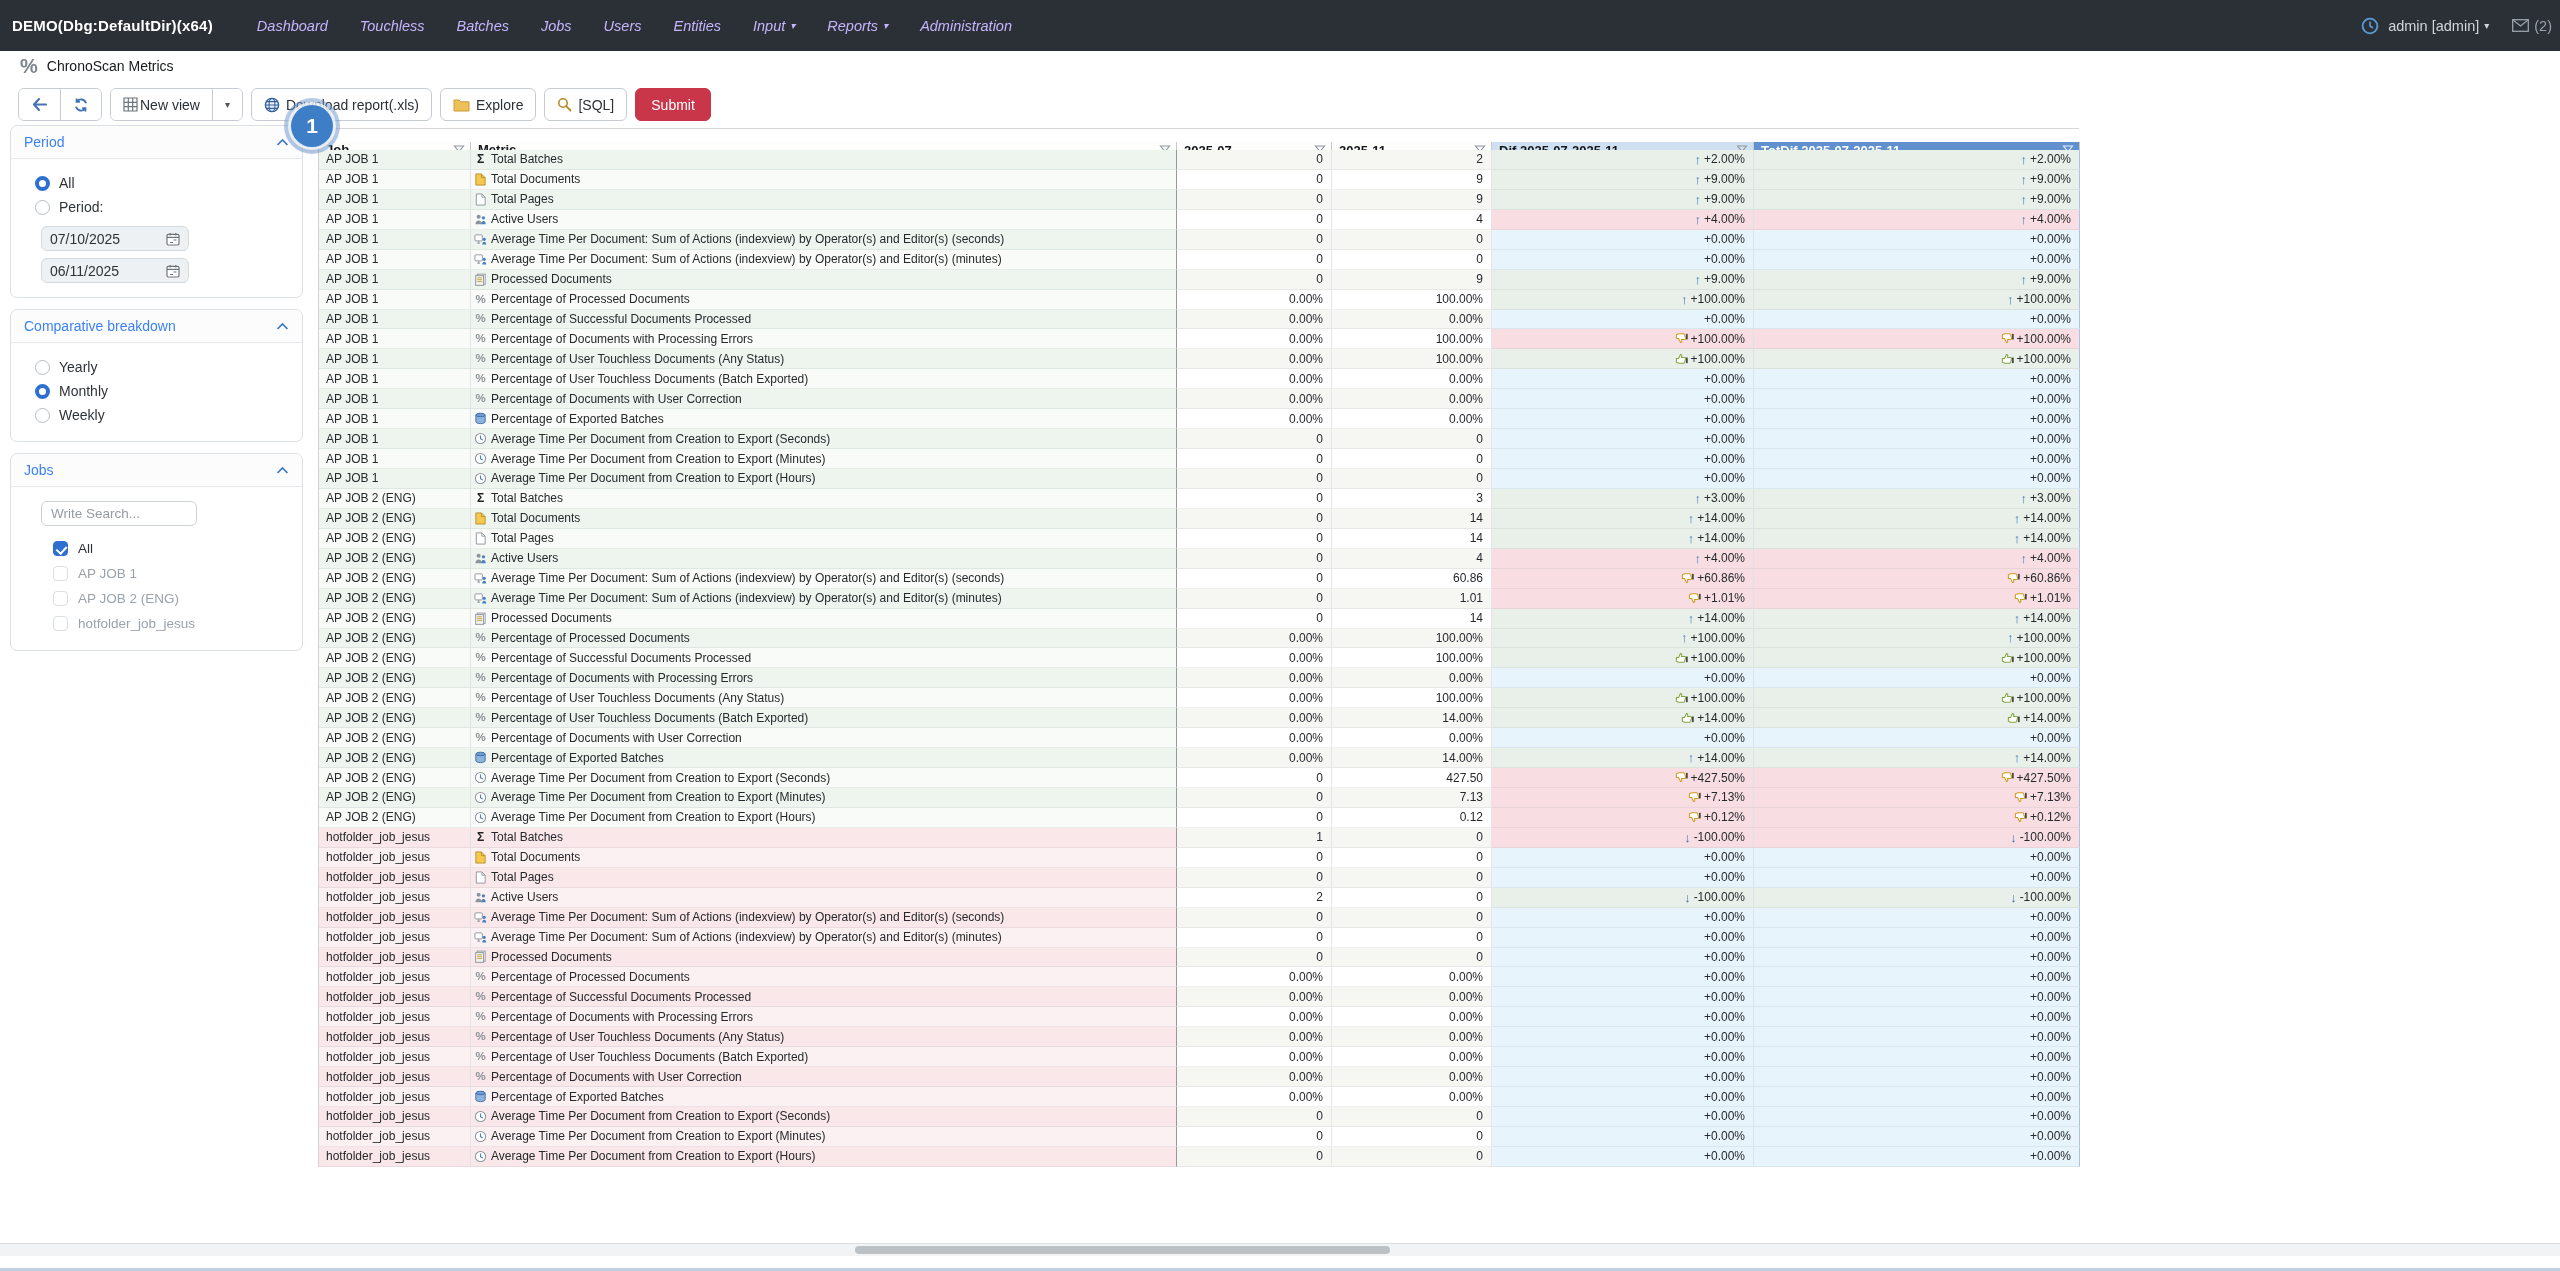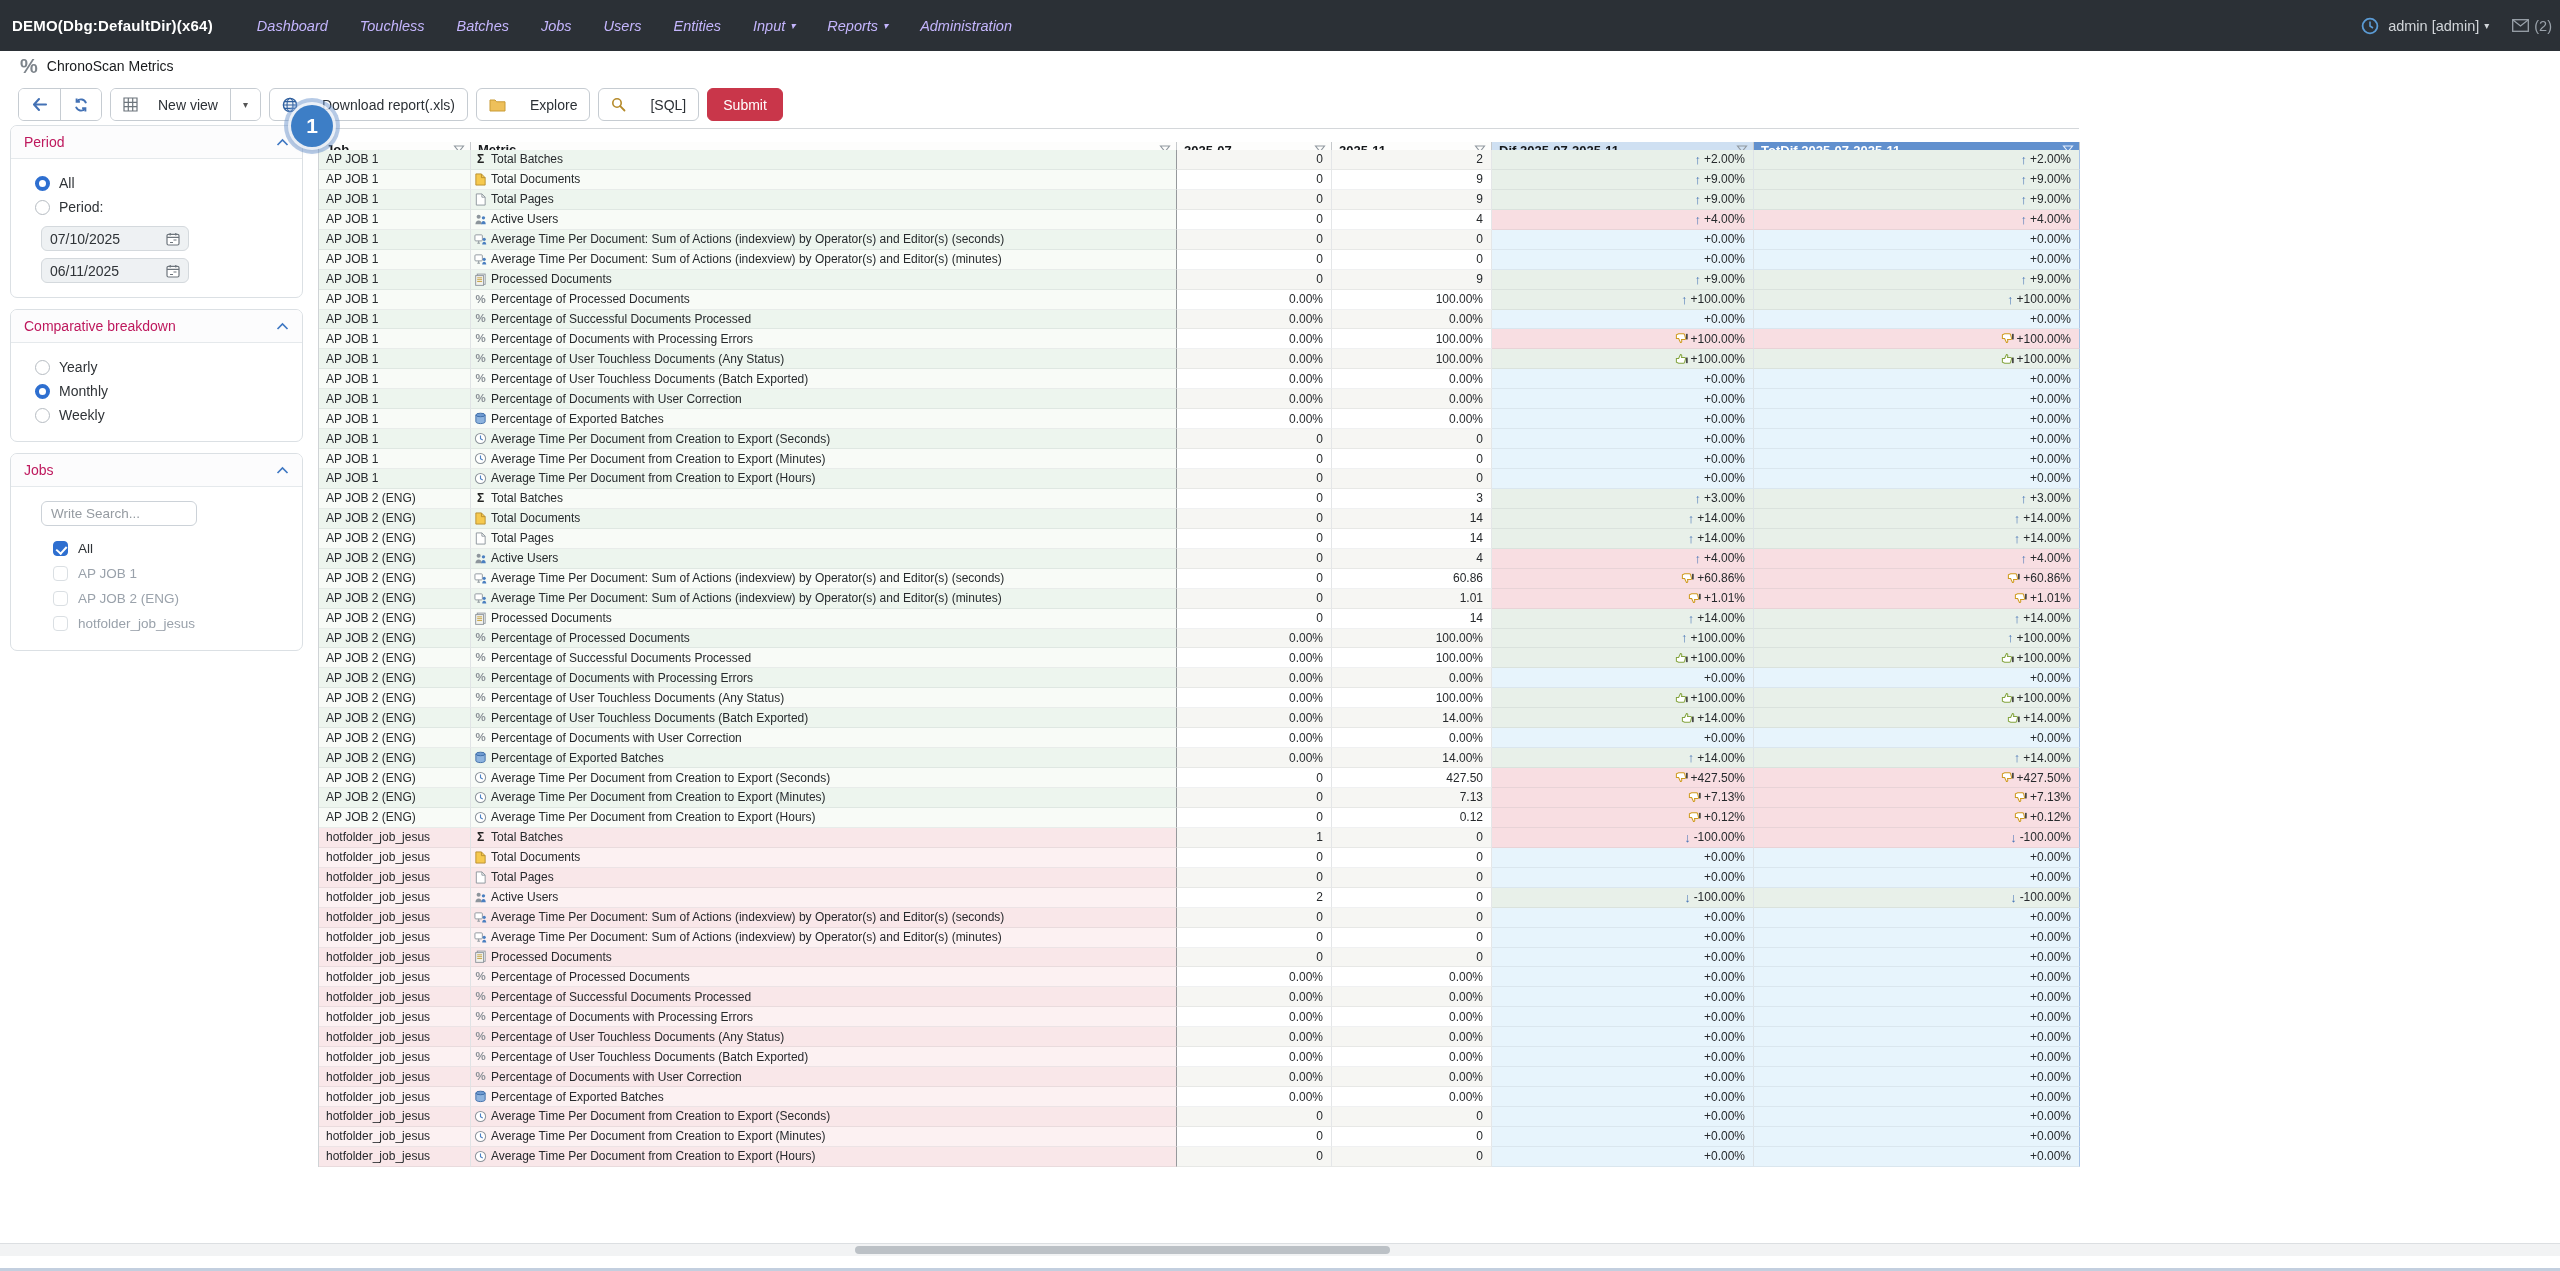--- a/index.html
+++ b/index.html
@@ -25,32 +25,32 @@
   .mail-group{display:flex;align-items:center;gap:5px;}
 
   
   .page-title{position:absolute;top:53px;left:20px;height:26px;display:flex;align-items:center;gap:9px;}
   .pt-icon{color:#7d848b;font-weight:bold;font-size:20px;}
   .pt-text{font-size:14px;color:#17191b;}
 
   
   .toolbar{position:absolute;top:88px;left:18px;height:33px;display:flex;gap:8px;}
   .btn-group{display:flex;border:1px solid #c6ccd2;border-radius:6px;overflow:hidden;background:#fff;height:33px;}
-  .btn{display:flex;align-items:center;justify-content:center;gap:24px;padding:0 12px;font-size:14px;
+  .btn{display:flex;align-items:center;justify-content:center;gap:6px;padding:0 12px;font-size:14px;
     color:#2c3136;background:#fff;border:none;border-right:1px solid #c6ccd2;height:100%;cursor:pointer;white-space:nowrap;}
   .btn:last-child{border-right:none;}
   .solo{border:1px solid #c6ccd2;border-radius:6px;height:33px;}
   .btn-submit{background:var(--submit-red);border:1px solid var(--submit-red);border-radius:6px;
     color:#fff;font-size:14px;padding:0 15px;height:33px;cursor:pointer;}
 
   
   .sidebar{position:absolute;left:10px;top:125px;width:293px;}
   .panel{border:1px solid #dbe0e4;border-radius:7px;background:#fff;margin-bottom:11px;overflow:hidden;}
   .panel-h{height:33px;display:flex;align-items:center;justify-content:space-between;padding:0 13px;
-    border-bottom:1px solid #e5e9ec;background:#fcfcfd;font-size:14px;color:#be185d;cursor:pointer;}
+    border-bottom:1px solid #e5e9ec;background:#fcfcfd;font-size:14px;color:#3b82f6;cursor:pointer;}
   .panel-b{padding:12px 0 14px;}
   .radio-row{display:flex;align-items:center;gap:9px;padding:4px 0 4px 24px;font-size:14px;color:#2f3337;}
   .radio{width:15px;height:15px;border-radius:50%;border:1px solid #b6bcc2;background:#fff;flex-shrink:0;}
   .radio.checked{border:4.5px solid #2e6fd0;}
   .date-row{margin:7px 0 0 30px;}
   .date-box{width:148px;height:25px;background:#eef1f3;border:1px solid #d4d9dd;border-radius:6px;
     display:flex;align-items:center;justify-content:space-between;padding:0 8px;font-size:14px;color:#2f3337;cursor:pointer;}
   .search-input{display:block;margin:2px 0 10px 30px;width:156px;height:25px;border:1px solid #ccd2d8;
     border-radius:6px;font-size:13.5px;color:#333;padding:0 9px;font-family:"Liberation Sans",sans-serif;}
   .search-input::placeholder{color:#959ba1;}

